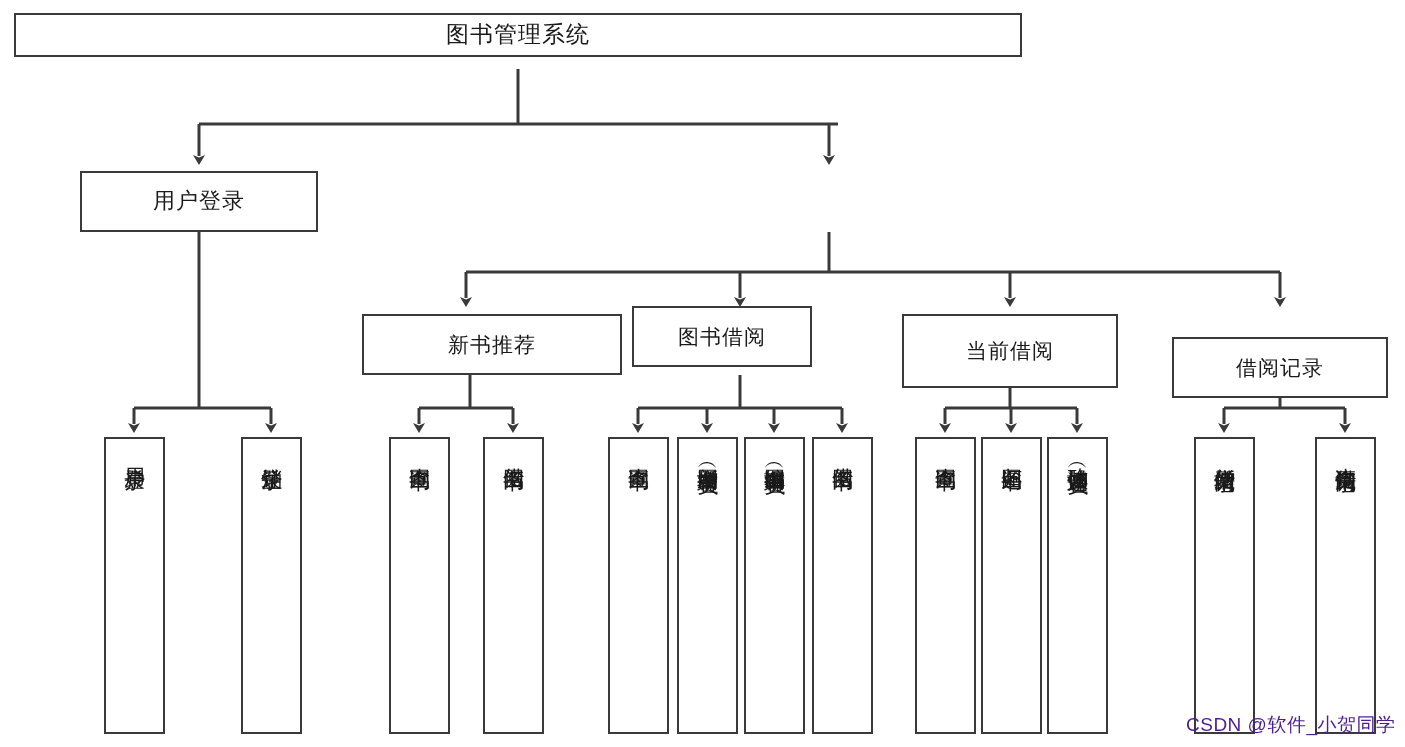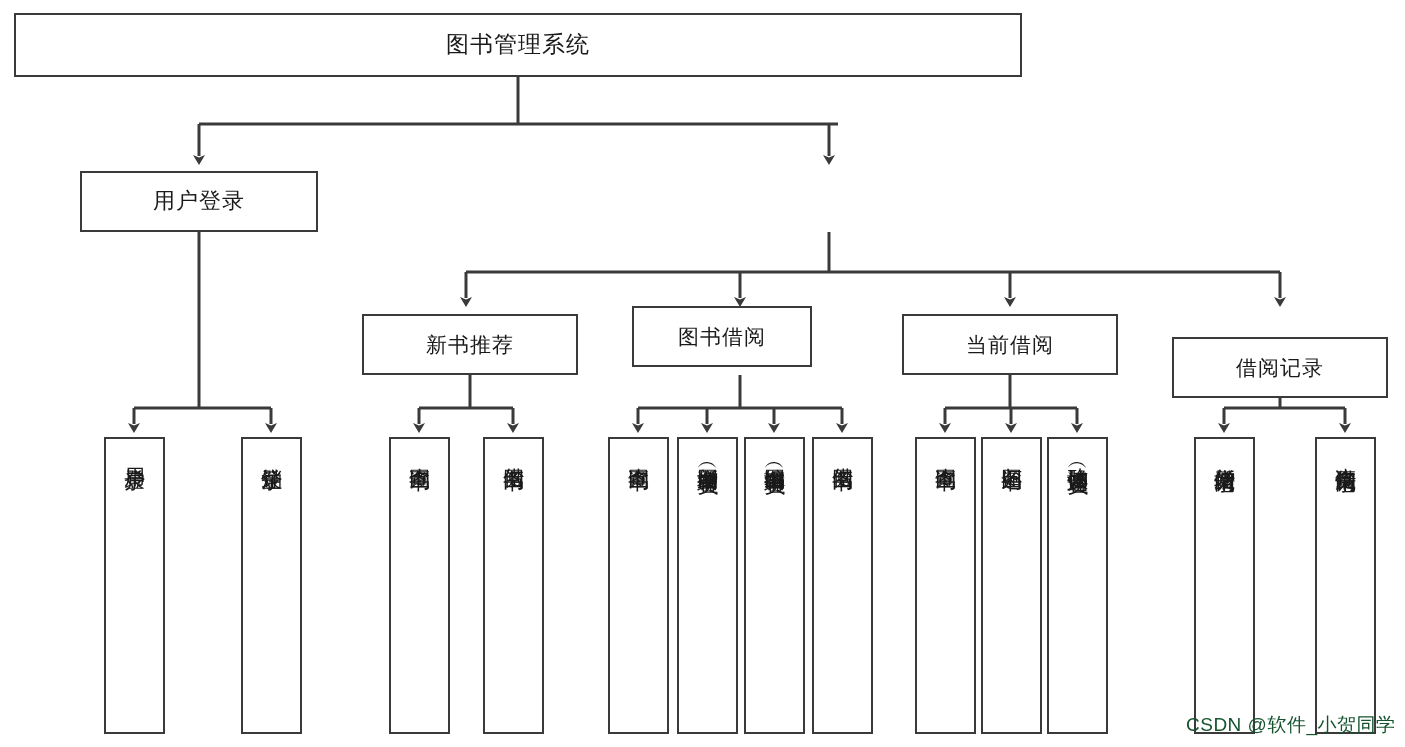--- a/index.html
+++ b/index.html
@@ -60,21 +60,21 @@
   .htext {
     line-height: 1.1;
     letter-spacing: 1px;
     white-space: nowrap;
   }
   .watermark {
     position: absolute;
     left: 1186px;
     top: 712px;
     font-size: 19px;
-    color: #14532d;
+    color: #4c1d95;
     letter-spacing: 0.5px;
     white-space: nowrap;
     z-index: 3;
     font-family: "Liberation Sans", "DejaVu Sans", sans-serif;
   }
 </style>
 </head>
 <body>
 
 <div id="canvas">
@@ -122,35 +122,35 @@
       <path d="M1011,408 L1011,424" marker-end="url(#arrow)"></path>
       <path d="M1077,408 L1077,424" marker-end="url(#arrow)"></path>
 
       <path d="M1280,375 L1280,408"></path>
       <path d="M1224,408 L1345,408"></path>
       <path d="M1224,408 L1224,424" marker-end="url(#arrow)"></path>
       <path d="M1345,408 L1345,424" marker-end="url(#arrow)"></path>
     </g>
   </svg>
 
-  <div class="node root" style="left:14px; top:13px; width:1008px; height:64px;">
+  <div class="node root" style="left:14px; top:13px; width:1008px; height:44px;">
     <span class="htext">图书管理系统</span>
   </div>
 
   <div class="node level2" style="left:80px; top:171px; width:238px; height:61px;">
     <span class="htext">用户登录</span>
   </div>
 
-  <div class="node level3" style="left:362px; top:314px; width:216px; height:61px;justify-content:center;">
+  <div class="node level3" style="left:362px; top:314px; width:260px; height:61px;justify-content:center;">
     <span class="htext">新书推荐</span>
   </div>
   <div class="node level3" style="left:632px; top:306px; width:180px; height:61px;">
     <span class="htext">图书借阅</span>
   </div>
-  <div class="node level3" style="left:902px; top:314px; width:216px; height:61px;">
+  <div class="node level3" style="left:902px; top:314px; width:216px; height:74px;">
     <span class="htext">当前借阅</span>
   </div>
   <div class="node level3" style="left:1172px; top:314px; width:216px; height:61px;margin-top:23px;">
     <span class="htext">借阅记录</span>
   </div>
 
   <div class="node leaf" style="left:104px; top:437px; width:61px; height:297px;">
     <span class="vtext">用户登录</span>
   </div>
   <div class="node leaf" style="left:241px; top:437px; width:61px; height:297px;">

